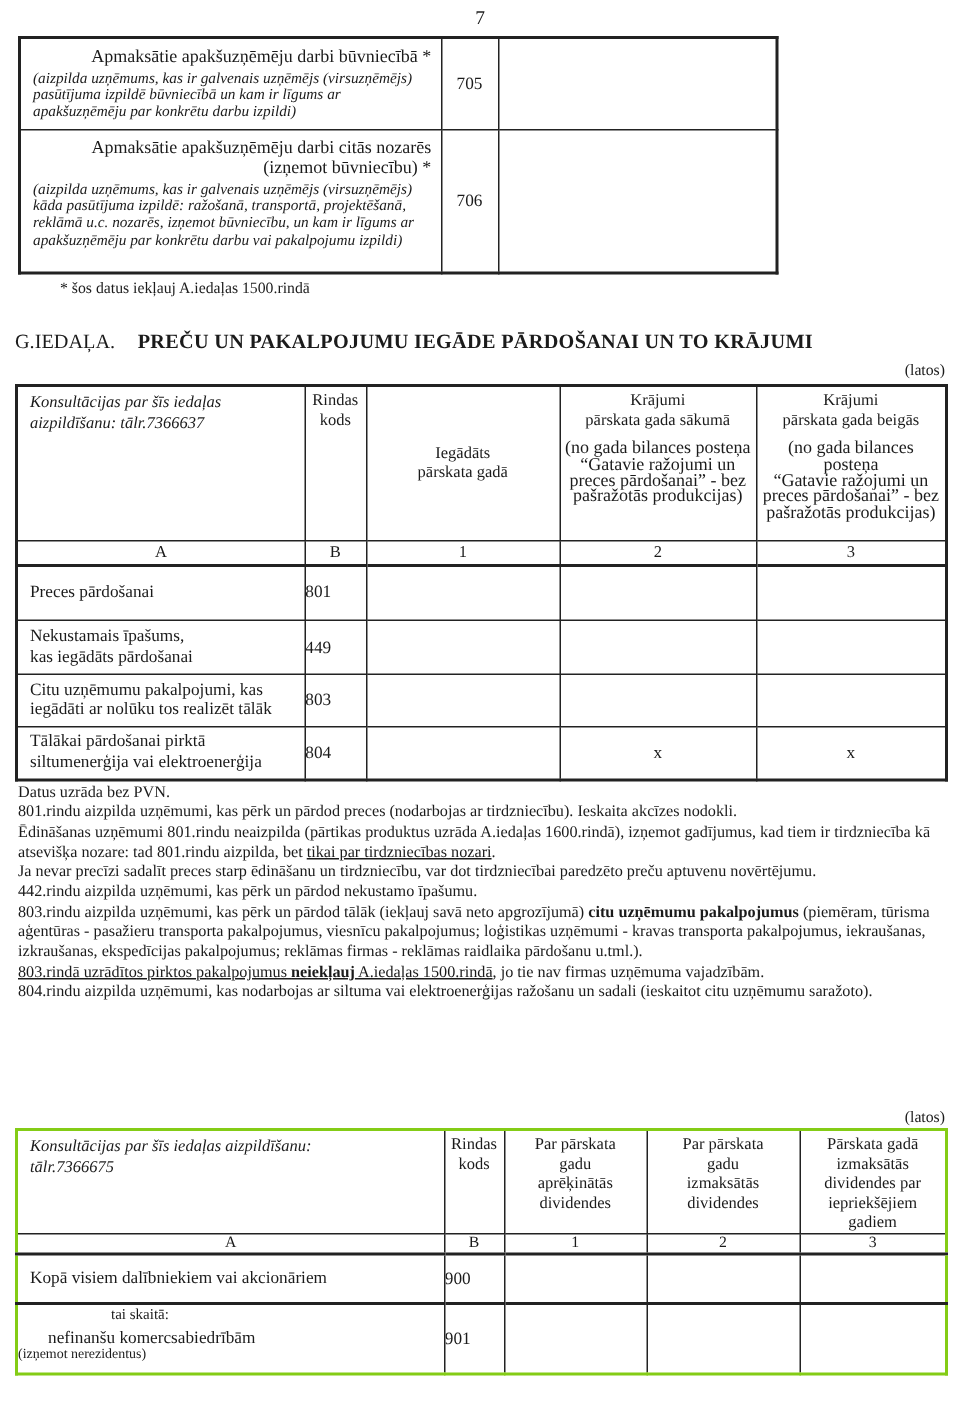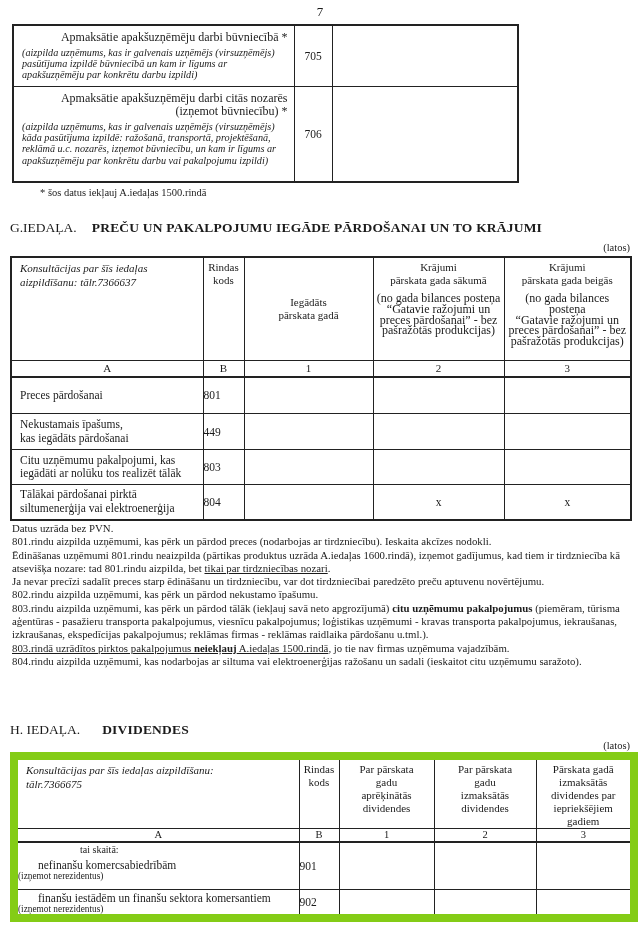--- a/index.html
+++ b/index.html
@@ -45,21 +45,21 @@
   .lblcell { vertical-align:middle; padding:2px 4px 2px 8px; font-size:11.5px; line-height:13.5px; }
   .codecell { text-align:left; vertical-align:middle; font-size:11.5px;margin-left:48px; }
   .valcell { text-align:center; vertical-align:middle; font-size:11.5px; }
 
   
   .notes { position:absolute; top:522px; left:12px; width:620px; font-size:10.8px; line-height:13.3px; }
   .notes .b { font-weight:bold; }
   .notes .u { text-decoration:underline; }
 
   
-  .t-h { position:absolute; top:752px; left:10px; width:620px; border:8px solid #84cc16; }
+  .t-h { position:absolute; top:752px; left:10px; width:620px; border:2px solid #84cc16; }
   .t-h .subhdr td { padding:0; line-height:12px; font-size:10.5px; }
   .thick-bottom td { border-bottom:2px solid #222; }
   .tai { font-size:10px; margin:1px 0 0 62px; }
   .sublbl { font-size:9.3px; line-height:10px; }
   .indent { margin-left:20px; }
 </style>
 </head>
 <body>
 
 <div id="page">
@@ -177,29 +177,26 @@
       <td class="valcell">x</td>
     </tr>
   </tbody>
     </table>
 
   <div class="notes">
     <div><span>Datus uzrāda bez PVN.</span></div>
     <div><span>801.rindu aizpilda uzņēmumi, kas pērk un pārdod preces (nodarbojas ar tirdzniecību). Ieskaita akcīzes nodokli.</span></div>
     <div><span>Ēdināšanas uzņēmumi 801.rindu neaizpilda (pārtikas produktus uzrāda A.iedaļas 1600.rindā), izņemot gadījumus, kad tiem ir tirdzniecība kā atsevišķa nozare: tad 801.rindu aizpilda, bet </span><span class="u">tikai par tirdzniecības nozari</span><span>.</span></div>
     <div><span>Ja nevar precīzi sadalīt preces starp ēdināšanu un tirdzniecību, var dot tirdzniecībai paredzēto preču aptuvenu novērtējumu.</span></div>
-    <div><span>802.rindu aizpilda uzņēmumi, kas pērk un pārdod nekustamo īpašumu.</span></div>
+    <div><span>442.rindu aizpilda uzņēmumi, kas pērk un pārdod nekustamo īpašumu.</span></div>
     <div><span>803.rindu aizpilda uzņēmumi, kas pērk un pārdod tālāk (iekļauj savā neto apgrozījumā) </span><span class="b">citu uzņēmumu pakalpojumus</span><span> (piemēram, tūrisma aģentūras - pasažieru transporta pakalpojumus, viesnīcu pakalpojumus; loģistikas uzņēmumi - kravas transporta pakalpojumus, iekraušanas, izkraušanas, ekspedīcijas pakalpojumus; reklāmas firmas - reklāmas raidlaika pārdošanu u.tml.).</span></div>
     <div><span class="u">803.rindā uzrādītos pirktos pakalpojumus </span><span class="u b">neiekļauj</span><span class="u"> A.iedaļas 1500.rindā</span><span>, jo tie nav firmas uzņēmuma vajadzībām.</span></div>
     <div><span>804.rindu aizpilda uzņēmumi, kas nodarbojas ar siltuma vai elektroenerģijas ražošanu un sadali (ieskaitot citu uzņēmumu saražoto).</span></div>
   </div>
 
-  <div class="sec-head" id="h-head">
-    <span class="sec-label">H. IEDAĻA.</span><span class="sec-title">DIVIDENDES</span>
-  </div>
   <div class="latos" id="h-latos">(latos)</div>
 
   <table class="t-h">
     <colgroup>
         <col style="width:285px">
         <col style="width:40px">
         <col style="width:95px">
         <col style="width:102px">
         <col style="width:98px">
       </colgroup>
@@ -223,37 +220,34 @@
 iepriekšējiem
 gadiem</td>
     </tr>
     <tr class="subhdr" style="height:12px">
       <td>A</td>
       <td>B</td>
       <td>1</td>
       <td>2</td>
       <td>3</td>
     </tr>
+    <tr class="thick-bottom" style="height:33px">
+      <td class="lblcell">Kopā visiem dalībniekiem vai akcionāriem</td>
+      <td class="codecell">900</td>
+      <td class="valcell"></td>
+      <td class="valcell"></td>
+      <td class="valcell"></td>
+    </tr>
     <tr class="r901" style="height:47px">
       <td style="padding:0;">
         <div class="tai">tai skaitā:</div>
         <div class="indent" style="font-size:11.5px; margin-top:4px;">nefinanšu komercsabiedrībām</div>
         <div class="sublbl">(izņemot nerezidentus)</div>
       </td>
       <td class="codecell">901</td>
       <td class="valcell"></td>
       <td class="valcell"></td>
       <td class="valcell"></td>
     </tr>
-    <tr class="r902" style="height:28px">
-      <td style="padding:2px 0 0 0;">
-        <div class="indent" style="font-size:11.5px;">finanšu iestādēm un finanšu sektora komersantiem</div>
-        <div class="sublbl">(izņemot nerezidentus)</div>
-      </td>
-      <td class="codecell">902</td>
-      <td class="valcell"></td>
-      <td class="valcell"></td>
-      <td class="valcell"></td>
-    </tr>
   </tbody>
     </table>
 
 </div>
 
 </body></html>

